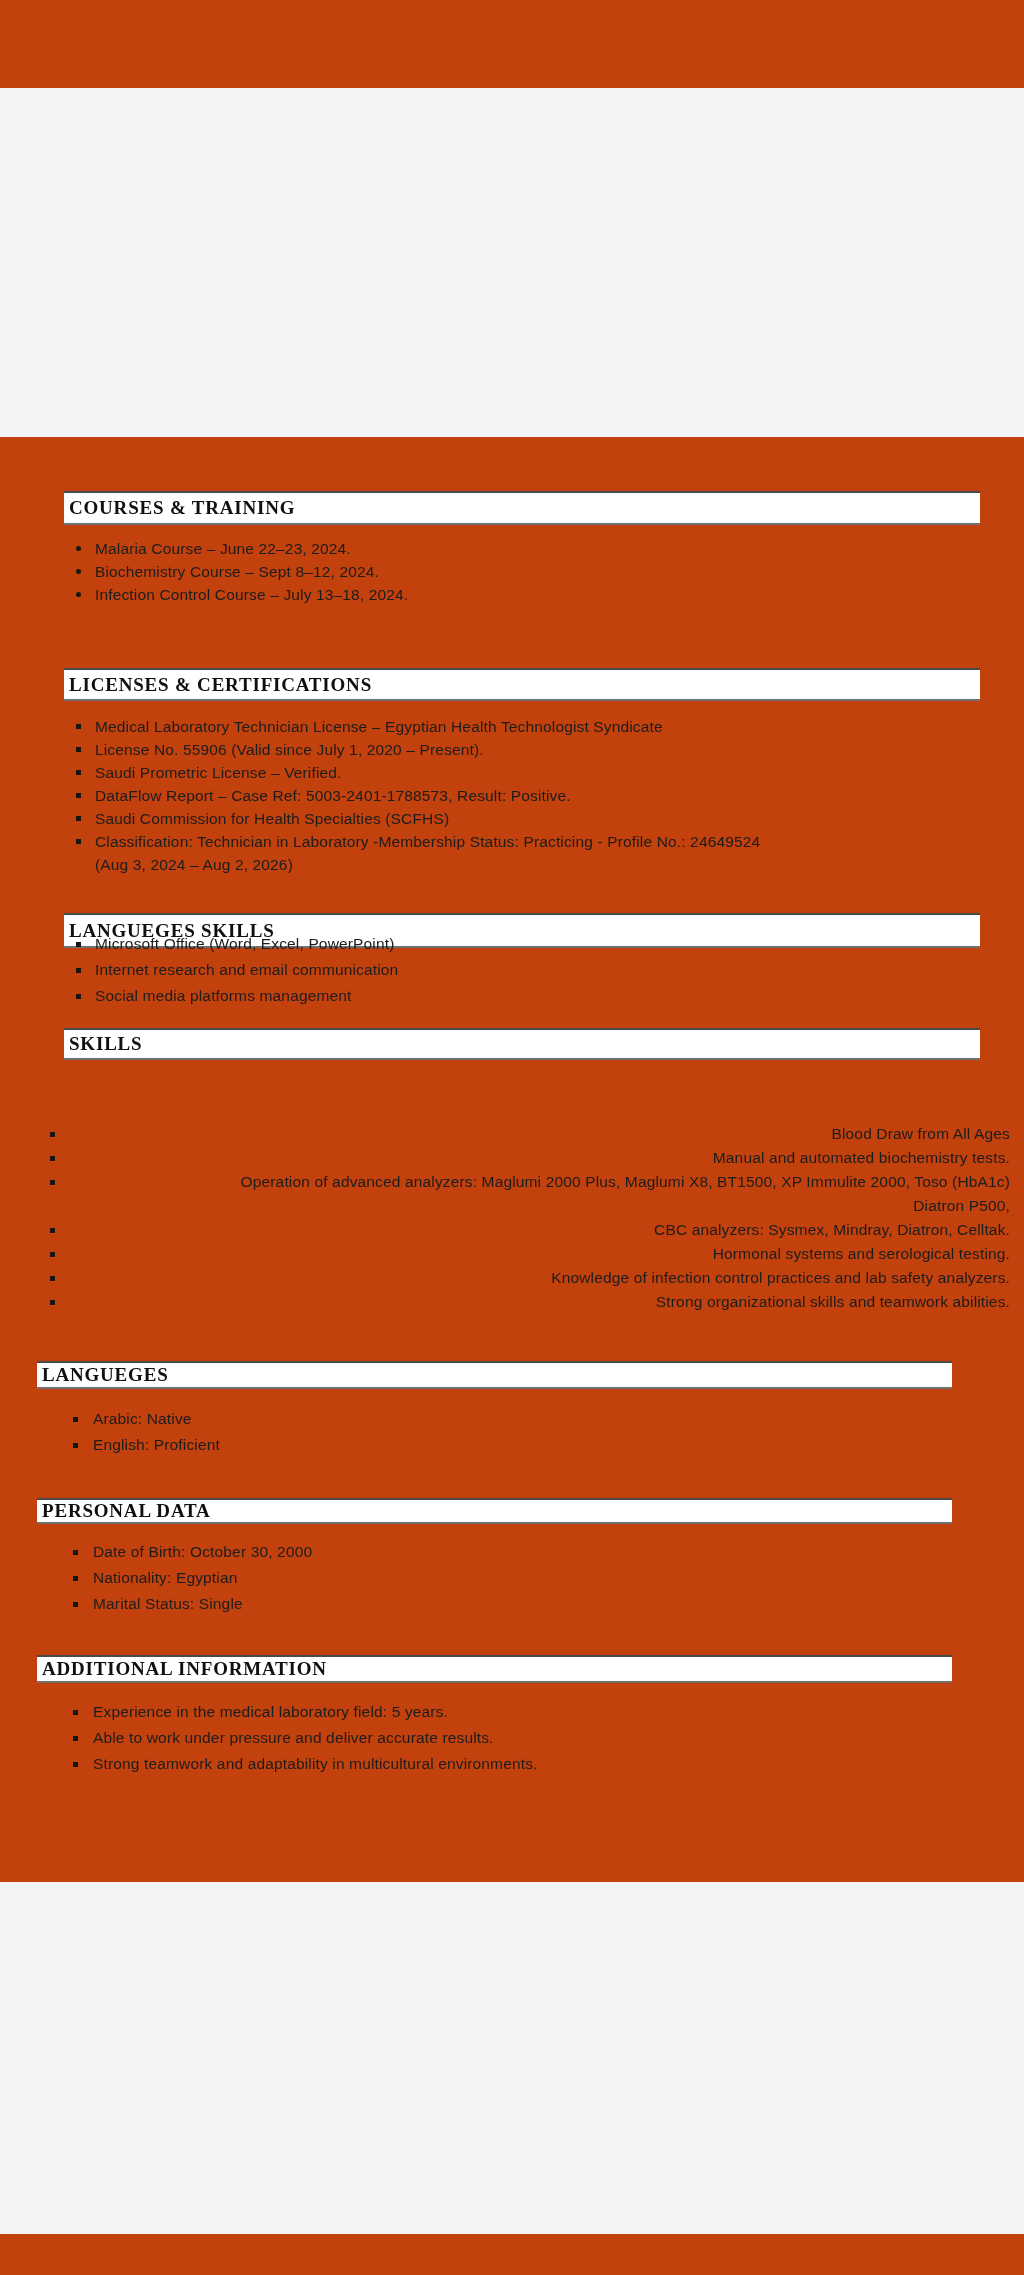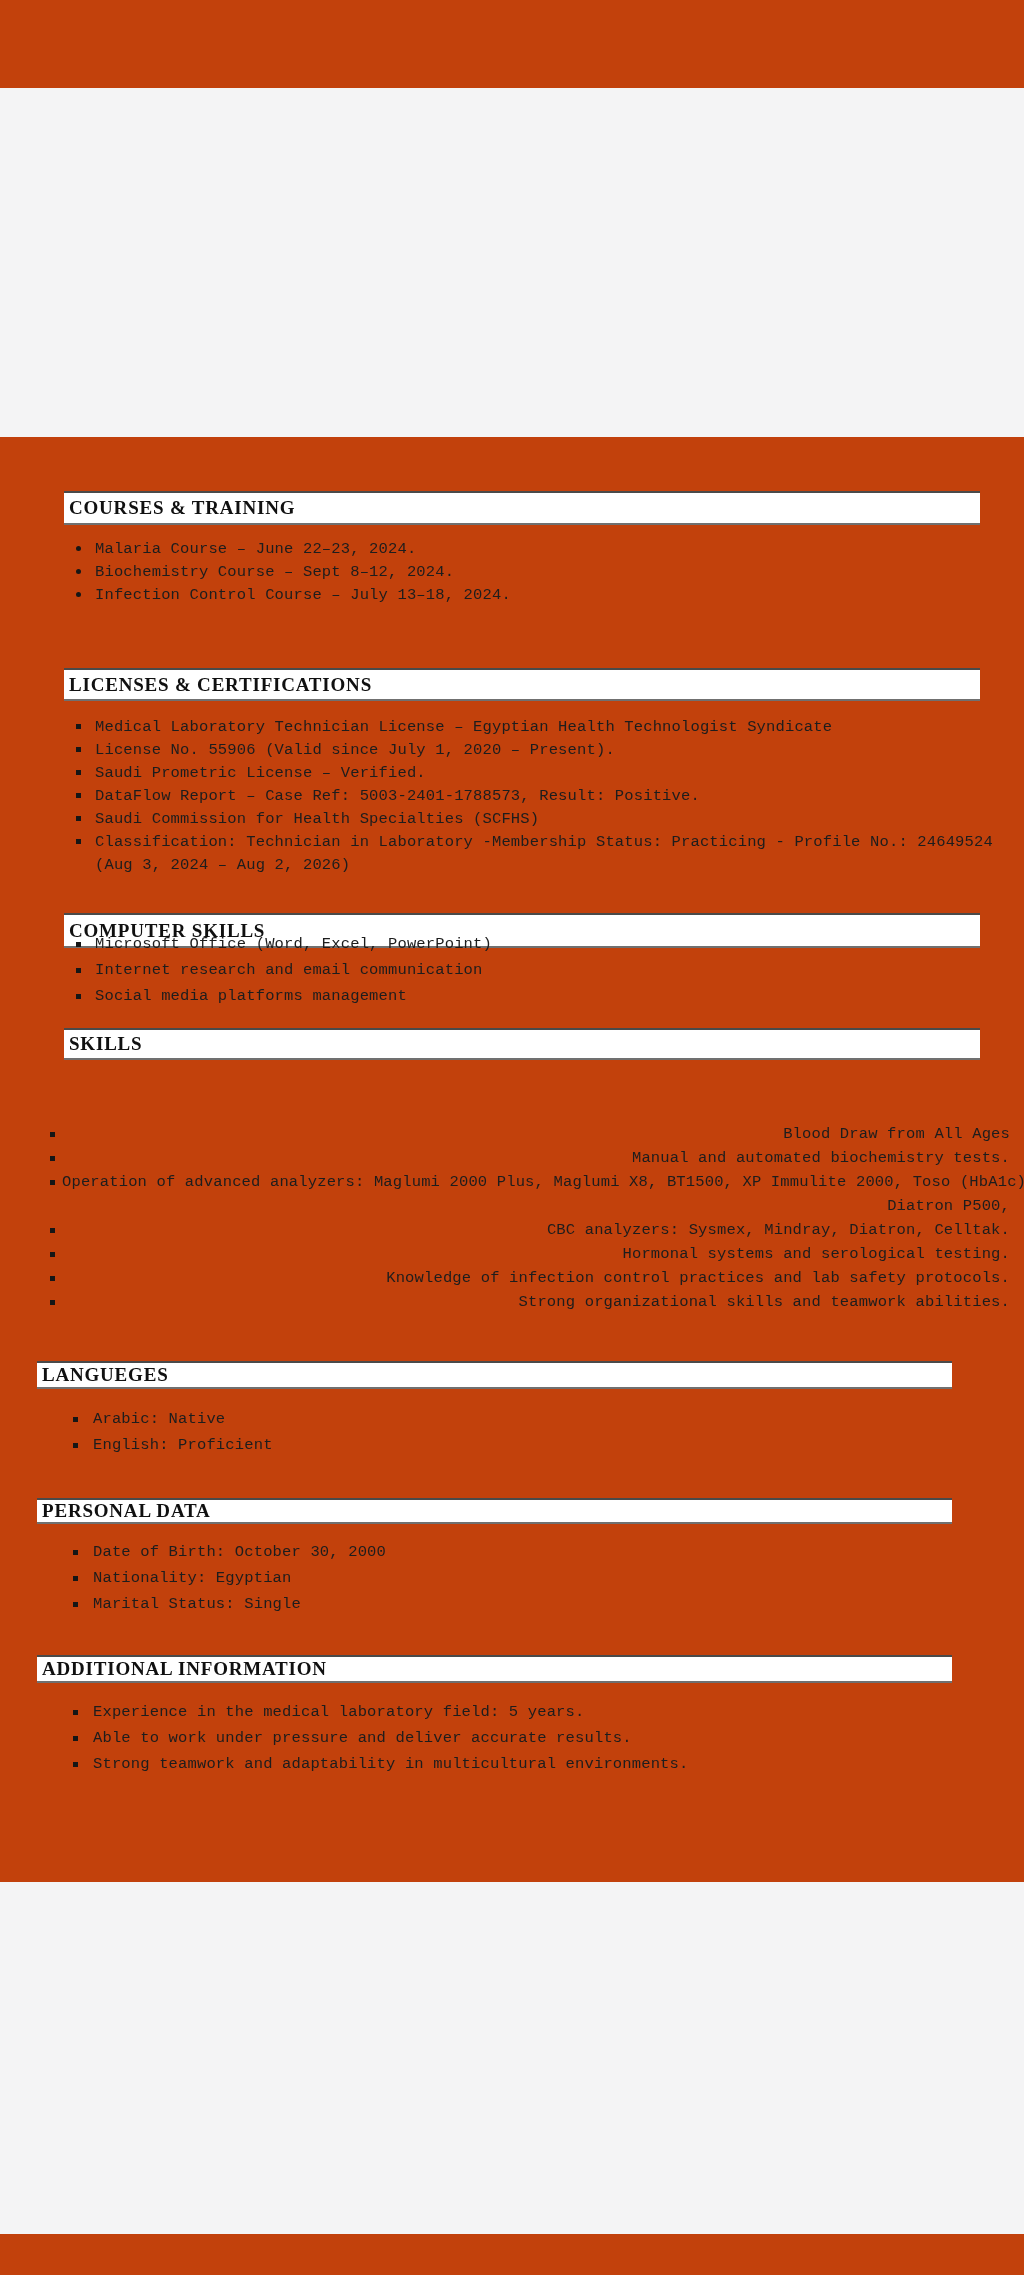--- a/index.html
+++ b/index.html
@@ -27,21 +27,21 @@
   .blist{position:absolute;}
   .row{display:flex;align-items:center;}
   .lh23 .row{height:23px;} .lh24 .row{height:24px;justify-content:space-between;} .lh26 .row{height:26px;}
   .mark{flex:0 0 auto;width:5px;height:5px;background:#161616;}
   .disc .mark{border-radius:50%;}
   .ind-a{padding-left:12px;width:916px;} .ind-a .mark{margin-right:14px;}
   .ind-s{padding-left:6px;width:960px;}  .ind-s .mark{margin-right:7px;}
   .ind-b{padding-left:36px;width:900px;} .ind-b .mark{margin-right:15px;}
   .row.cont .mark{visibility:hidden;}
   .txt{
-    font-size:15.5px;letter-spacing:0.15px;white-space:nowrap;color:#1d1d1d;font-family:Liberation Mono, monospace;
+    font-size:15.5px;letter-spacing:0.15px;white-space:nowrap;color:#1d1d1d;
   }
 </style>
 </head>
 <body>
 
 <div id="page">
 
   <div id="band-top" class="gap-band"></div>
   <div id="band-bottom" class="gap-band"></div>
 
@@ -91,21 +91,21 @@
         <span class="mark"></span>
         <span class="txt">Classification: Technician in Laboratory -Membership Status: Practicing - Profile No.: 24649524</span>
       </div>
     <div class="row cont">
         <span class="mark"></span>
         <span class="txt">(Aug 3, 2024 – Aug 2, 2026)</span>
       </div>
   </div>
 
   <div class="sec-head head-a" style="top:913px;height:35px;">
-    <span>COMPUTER SKILLS</span>
+    <span>LANGUEGES SKILLS</span>
   </div>
   <div class="blist ind-a lh26" style="left:64px;top:931px;">
     <div class="row">
         <span class="mark"></span>
         <span class="txt">Microsoft Office (Word, Excel, PowerPoint)</span>
       </div>
     <div class="row">
         <span class="mark"></span>
         <span class="txt">Internet research and email communication</span>
       </div>
@@ -138,21 +138,21 @@
     <div class="row">
         <span class="mark"></span>
         <span class="txt">CBC analyzers: Sysmex, Mindray, Diatron, Celltak.</span>
       </div>
     <div class="row">
         <span class="mark"></span>
         <span class="txt">Hormonal systems and serological testing.</span>
       </div>
     <div class="row">
         <span class="mark"></span>
-        <span class="txt">Knowledge of infection control practices and lab safety protocols.</span>
+        <span class="txt">Knowledge of infection control practices and lab safety analyzers.</span>
       </div>
     <div class="row">
         <span class="mark"></span>
         <span class="txt">Strong organizational skills and teamwork abilities.</span>
       </div>
   </div>
 
   <div class="sec-head head-b" style="top:1361px;height:28px;">
     <span>LANGUEGES</span>
   </div>

